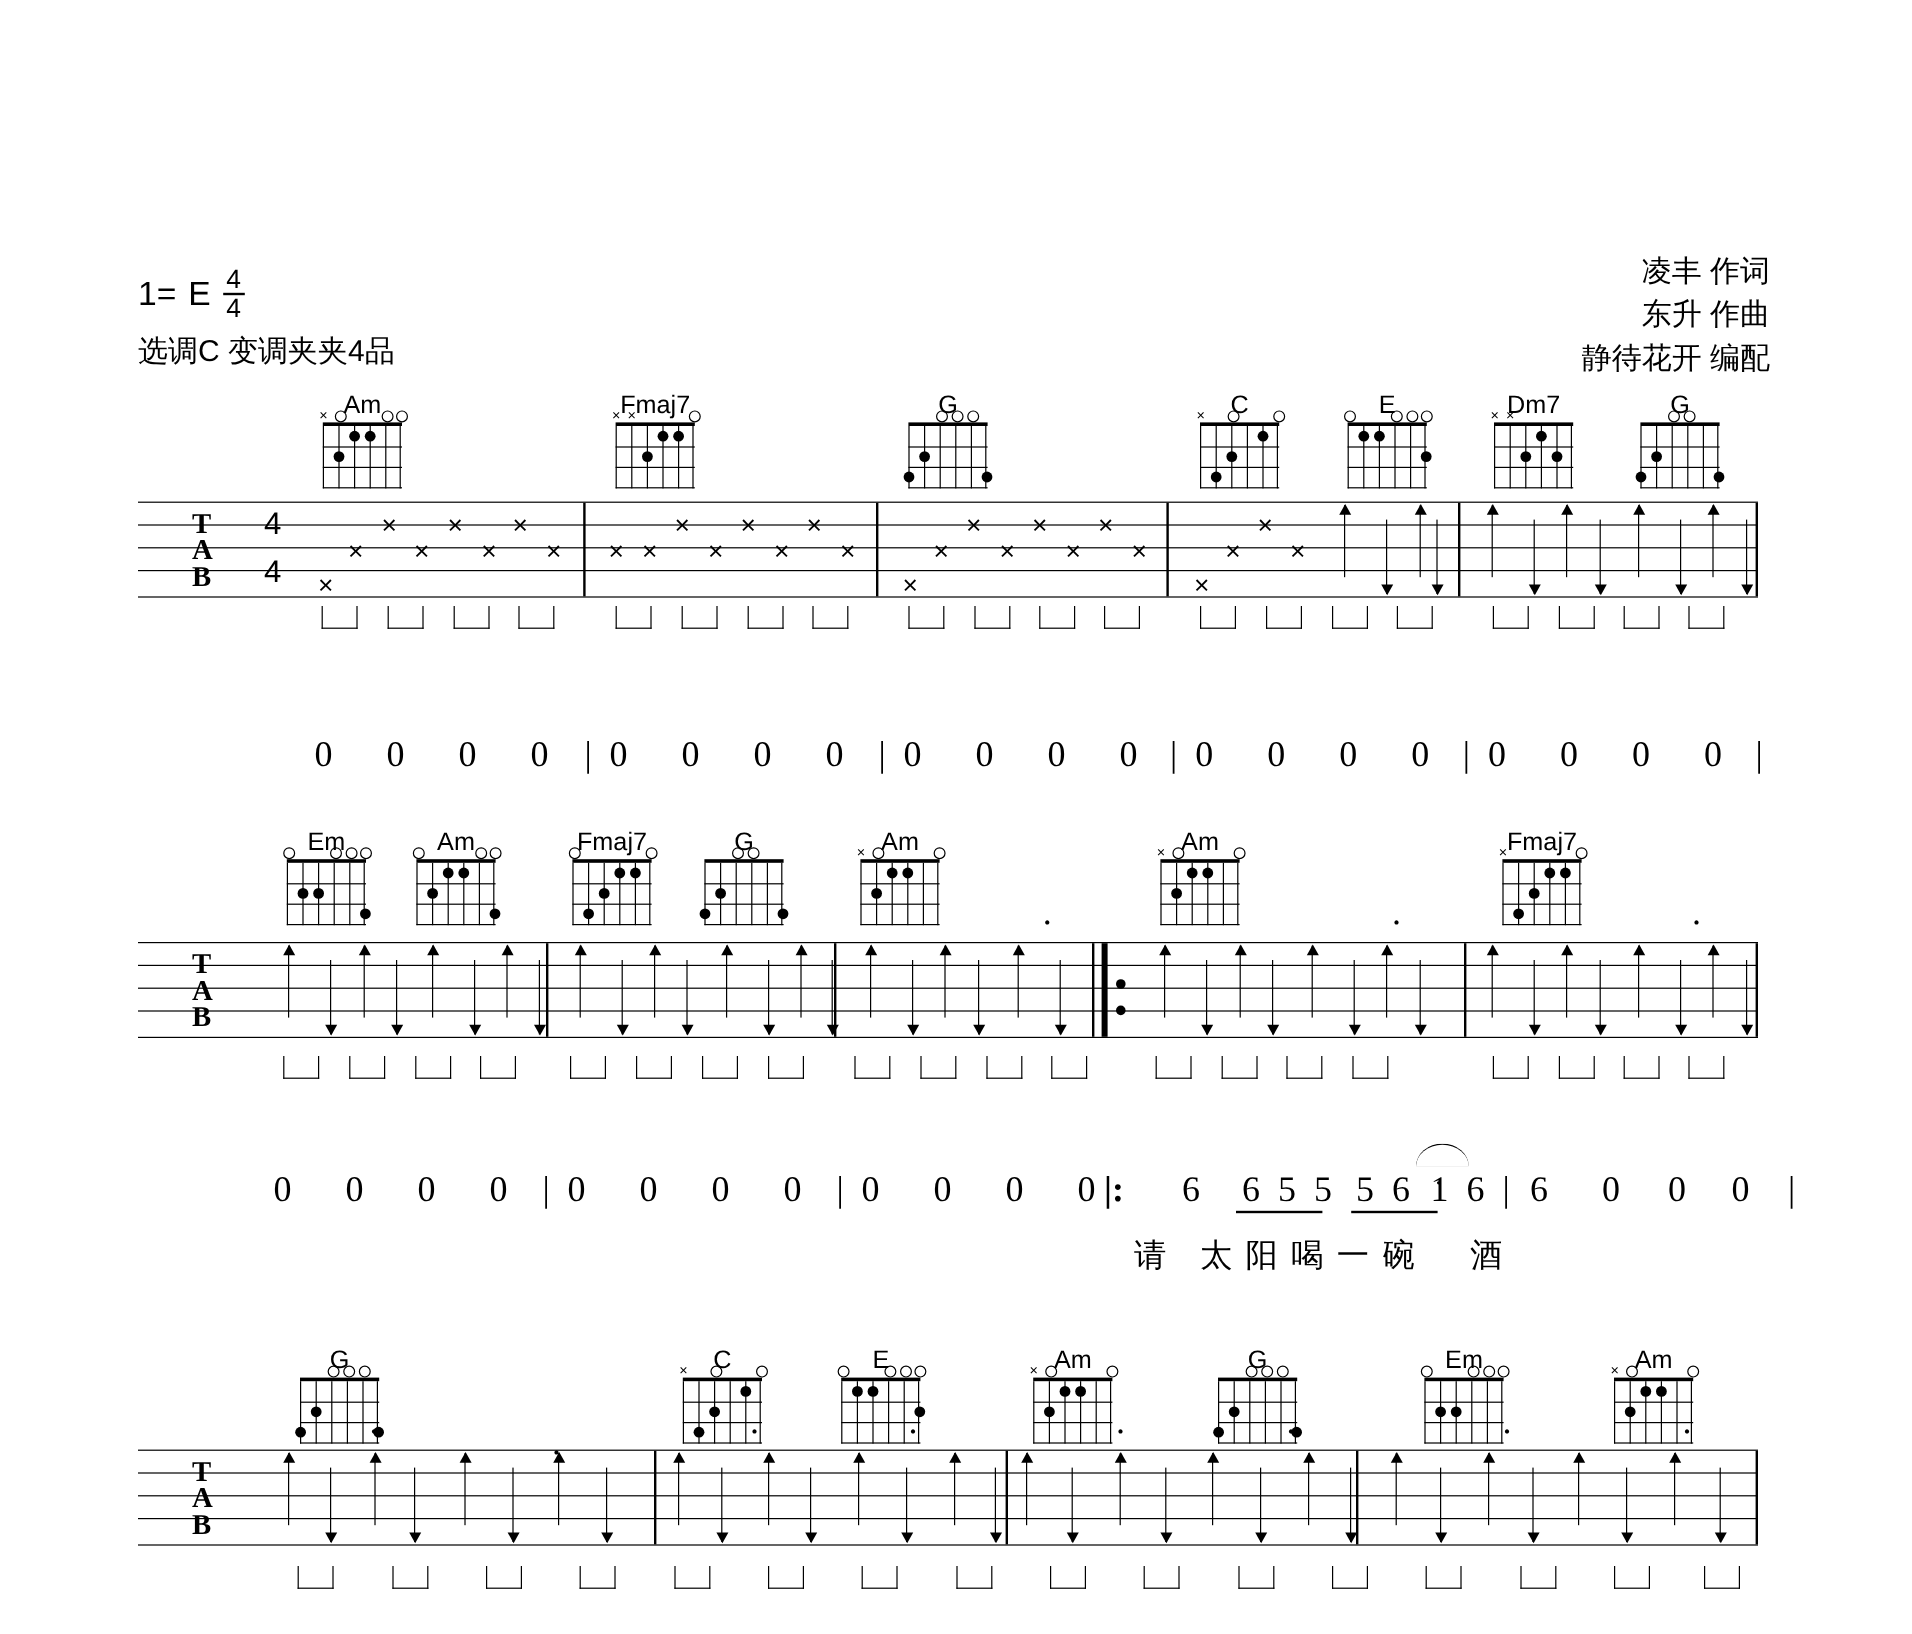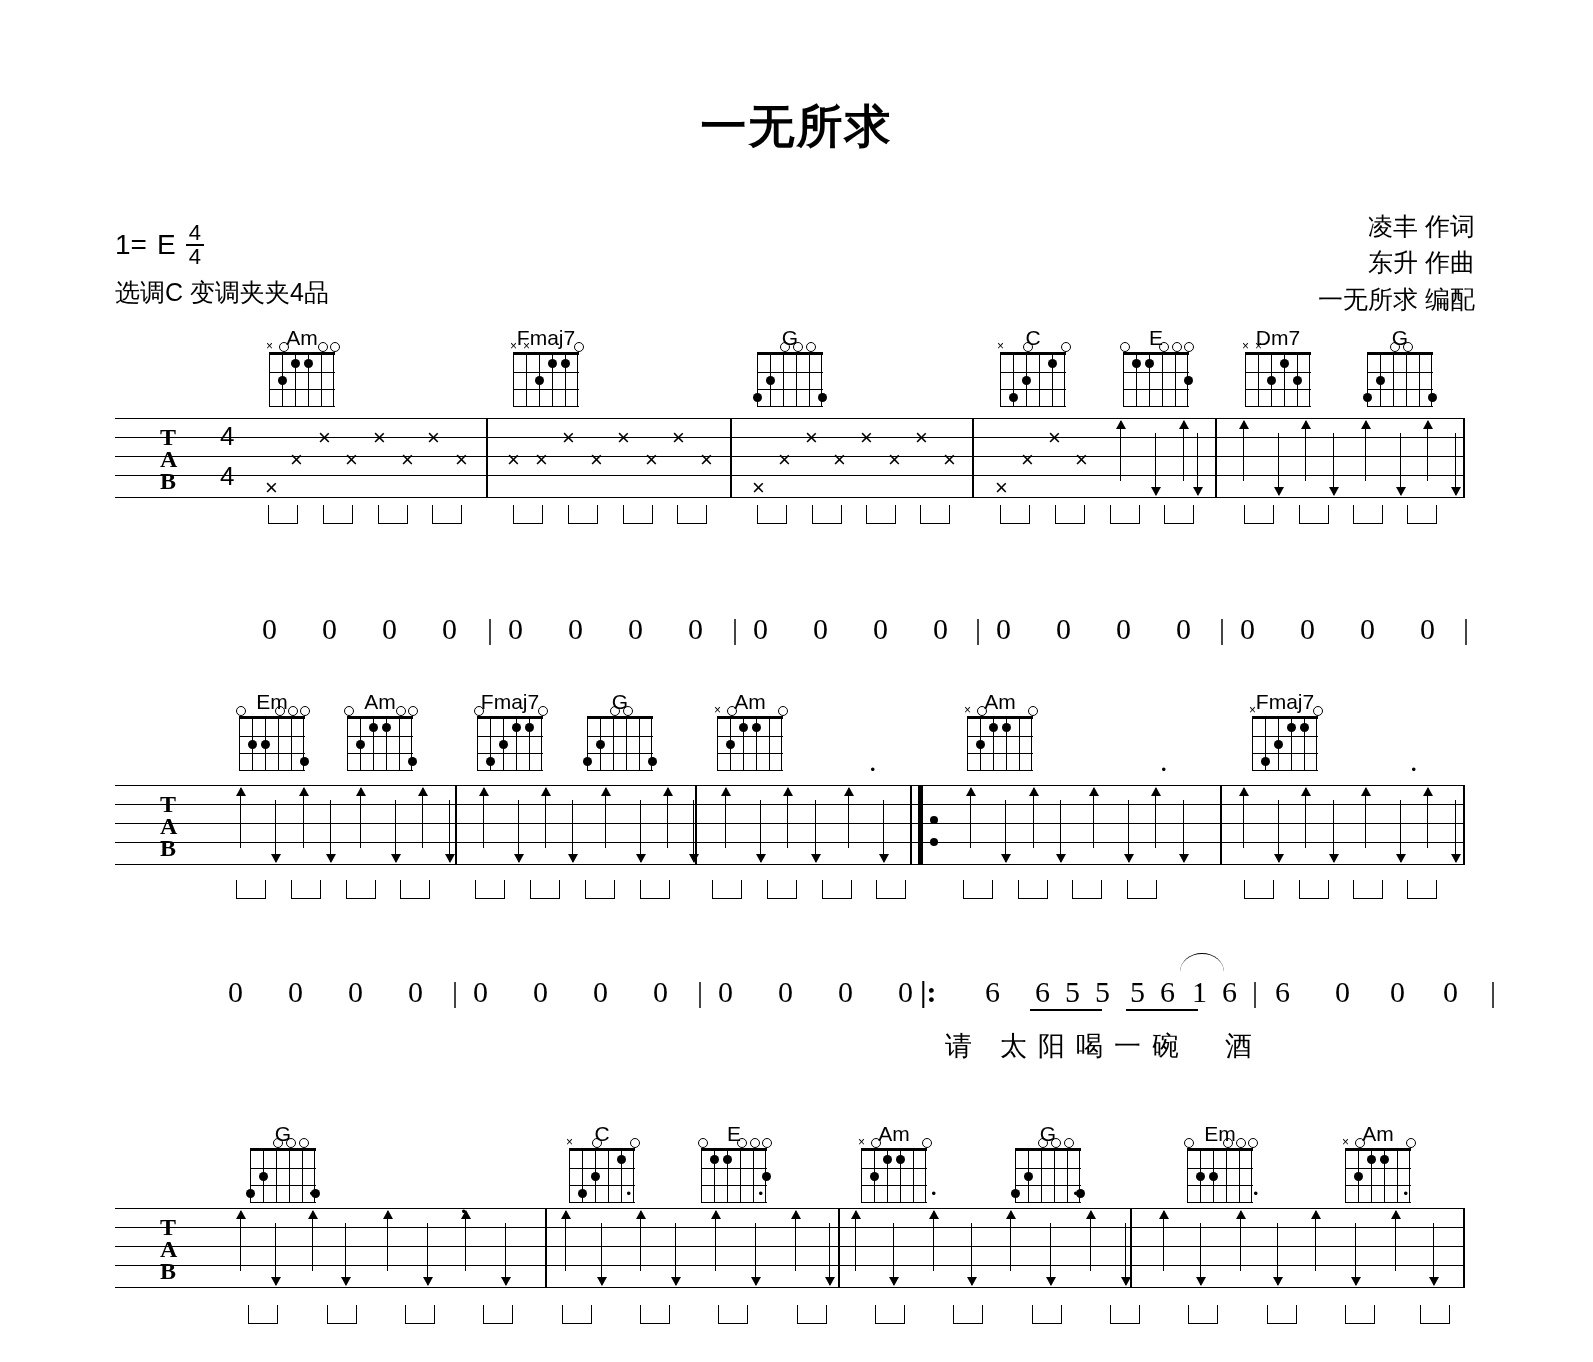--- a/index.html
+++ b/index.html
@@ -48,36 +48,35 @@
   .repeat-dots{position:absolute;}
   .repeat-dots i{display:block;width:8px;height:8px;border-radius:50%;background:#000;margin:14px 0;}
   .underline1{position:absolute;height:1.6px;background:#000;}
   .slur{position:absolute;width:44px;height:18px;border-top:1.8px solid #000;border-radius:50%/100% 100% 0 0;}
 </style>
 </head>
 <body>
 
 <div class="sheet">
 
-  <div class="title">一无所求</div>
 
   <div class="keyline">
     <span>1=</span>
     <span>E</span>
     <span class="timesig">
       <span class="num">4</span>
       <span class="den">4</span>
     </span>
   </div>
   <div class="capo">选调C  变调夹夹4品</div>
 
   <div class="credits">
     <div><span>凌丰  作词</span></div>
     <div><span>东升  作曲</span></div>
-    <div><span>一无所求  编配</span></div>
+    <div><span>静待花开  编配</span></div>
   </div>
 
   <div class="system" style="top:0;">
 
     <div class="chord" style="left:262px;top:326px;">
       <div class="nm">Am</div>
       <div class="grid">
         <div class="v" style="left:0"></div>
           <div class="v" style="left:13px"></div>
           <div class="v" style="left:26px"></div>

